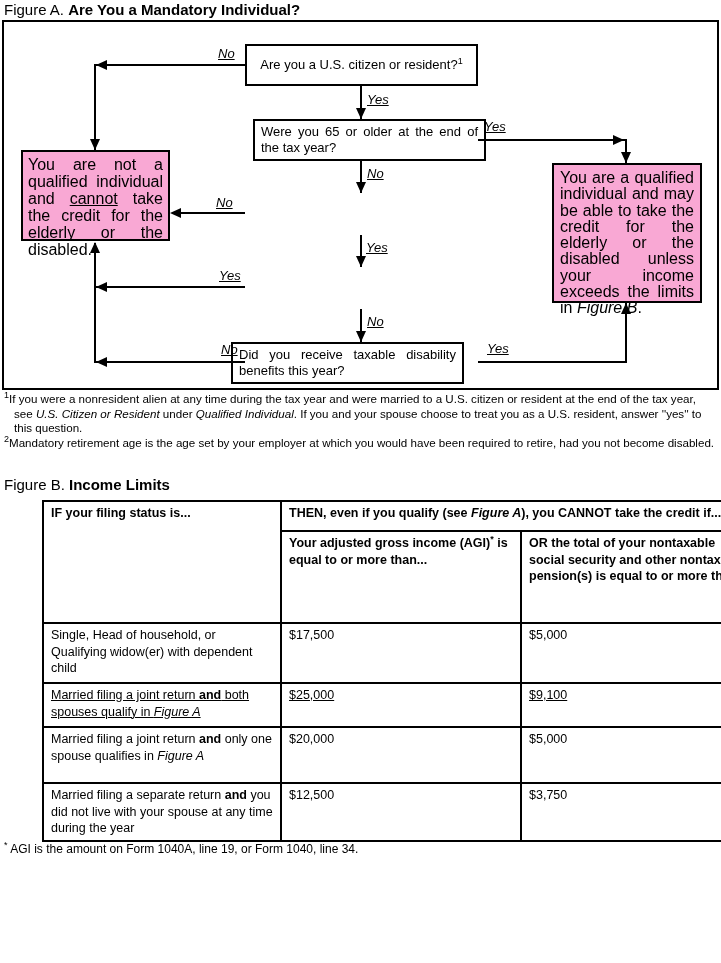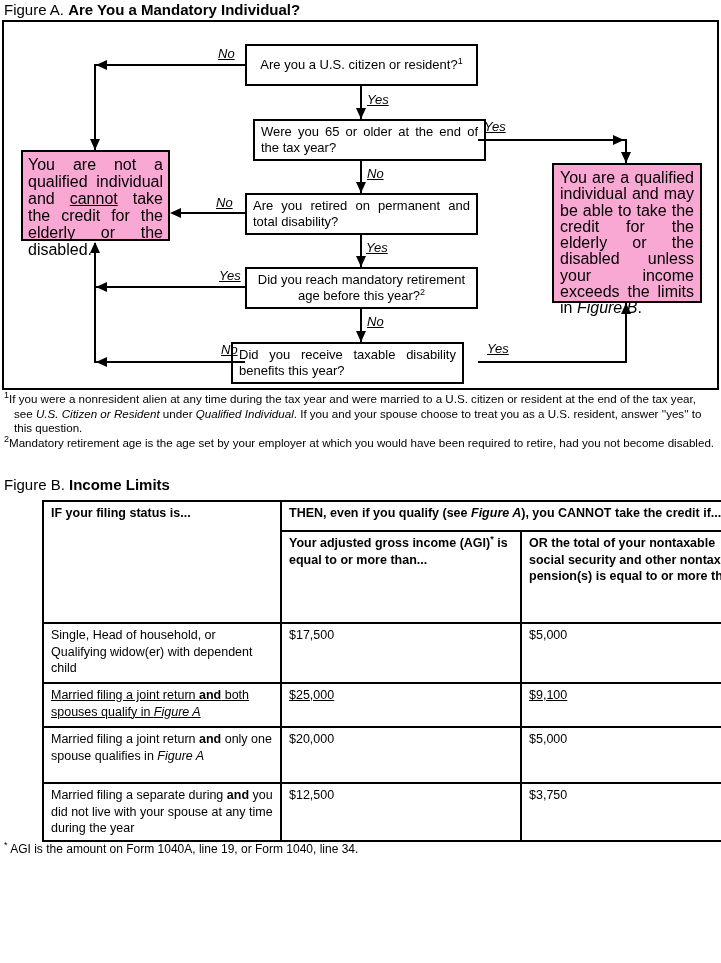--- a/index.html
+++ b/index.html
@@ -49,26 +49,20 @@
     <span class="bold">Are You a Mandatory Individual?</span>
   </div>
 
   <div class="frame"></div>
 
   <div class="fbox" style="left:245px;top:44px;width:229px;height:38px;">
     <div class="txt nojust"><span>Are you a U.S. citizen or resident?</span><sup>1</sup></div>
   </div>
   <div class="fbox" style="left:245px;top:119px;width:229px;height:38px;margin-left:8px;">
     <div class="txt">Were you 65 or older at the end of the tax year?</div>
-  </div>
-  <div class="fbox" style="left:245px;top:193px;width:229px;height:38px;">
-    <div class="txt">Are you retired on permanent and total disability?</div>
-  </div>
-  <div class="fbox" style="left:245px;top:267px;width:229px;height:38px;">
-    <div class="txt nojust"><span>Did you reach mandatory retirement age before this year?</span><sup>2</sup></div>
   </div>
   <div class="fbox" style="left:231px;top:342px;width:229px;height:38px;">
     <div class="txt">Did you receive taxable disability benefits this year?</div>
   </div>
 
   <div class="bigbox" style="left:21px;top:150px;width:145px;height:87px;">
     <div class="txt"><span>You are not a qualified individual and </span><span class="u">cannot</span><span> take the credit for the elderly or the disabled.</span></div>
   </div>
   <div class="bigbox" style="left:552px;top:163px;width:146px;height:136px;">
     <div class="txt" style="padding:5px 6px;line-height:16.3px;"><span>You are a qualified individual and may be able to take the credit for the elderly or the disabled unless your income exceeds the limits in </span><span class="i">Figure B</span><span>.</span></div>
@@ -155,21 +149,21 @@
         <td><span>Married filing a joint return </span><span class="b">and</span><span> both spouses qualify in </span><span class="i">Figure A</span></td>
         <td class="amt">$25,000</td>
         <td class="amt">$9,100</td>
       </tr>
       <tr style="height:56px;">
         <td><span>Married filing a joint return </span><span class="b">and</span><span> only one spouse qualifies in </span><span class="i">Figure A</span></td>
         <td class="amt">$20,000</td>
         <td class="amt">$5,000</td>
       </tr>
       <tr style="height:58px;">
-        <td><span>Married filing a separate during </span><span class="b">and</span><span> you did not live with your spouse at any time during the year</span><span class="i"></span></td>
+        <td><span>Married filing a separate return </span><span class="b">and</span><span> you did not live with your spouse at any time during the year</span><span class="i"></span></td>
         <td class="amt">$12,500</td>
         <td class="amt">$3,750</td>
       </tr>
     </tbody>
       </table>
   </div>
 
   <div class="tfoot"><sup>*</sup><span> AGI is the amount on Form 1040A, line 19, or Form 1040, line 34.</span></div>
 
 </div>

